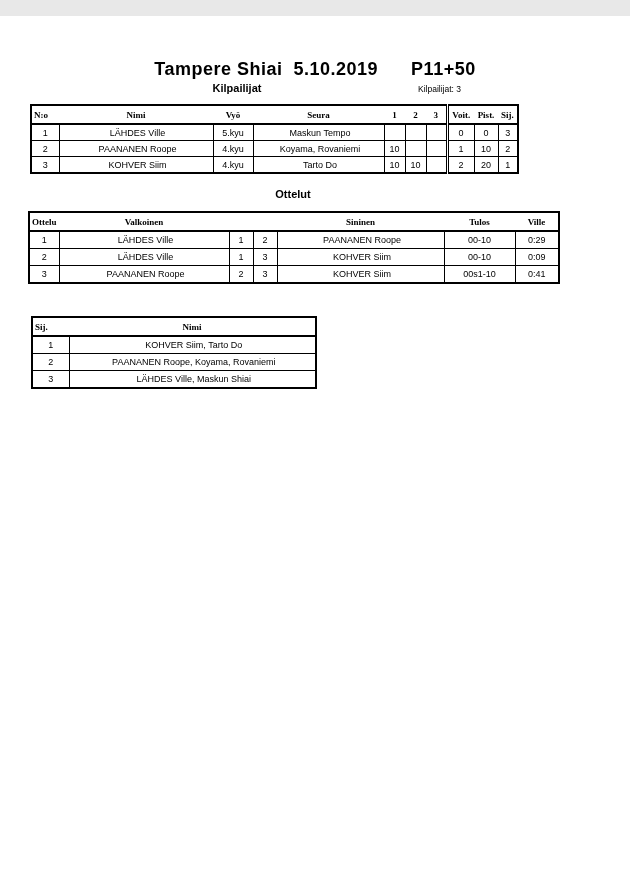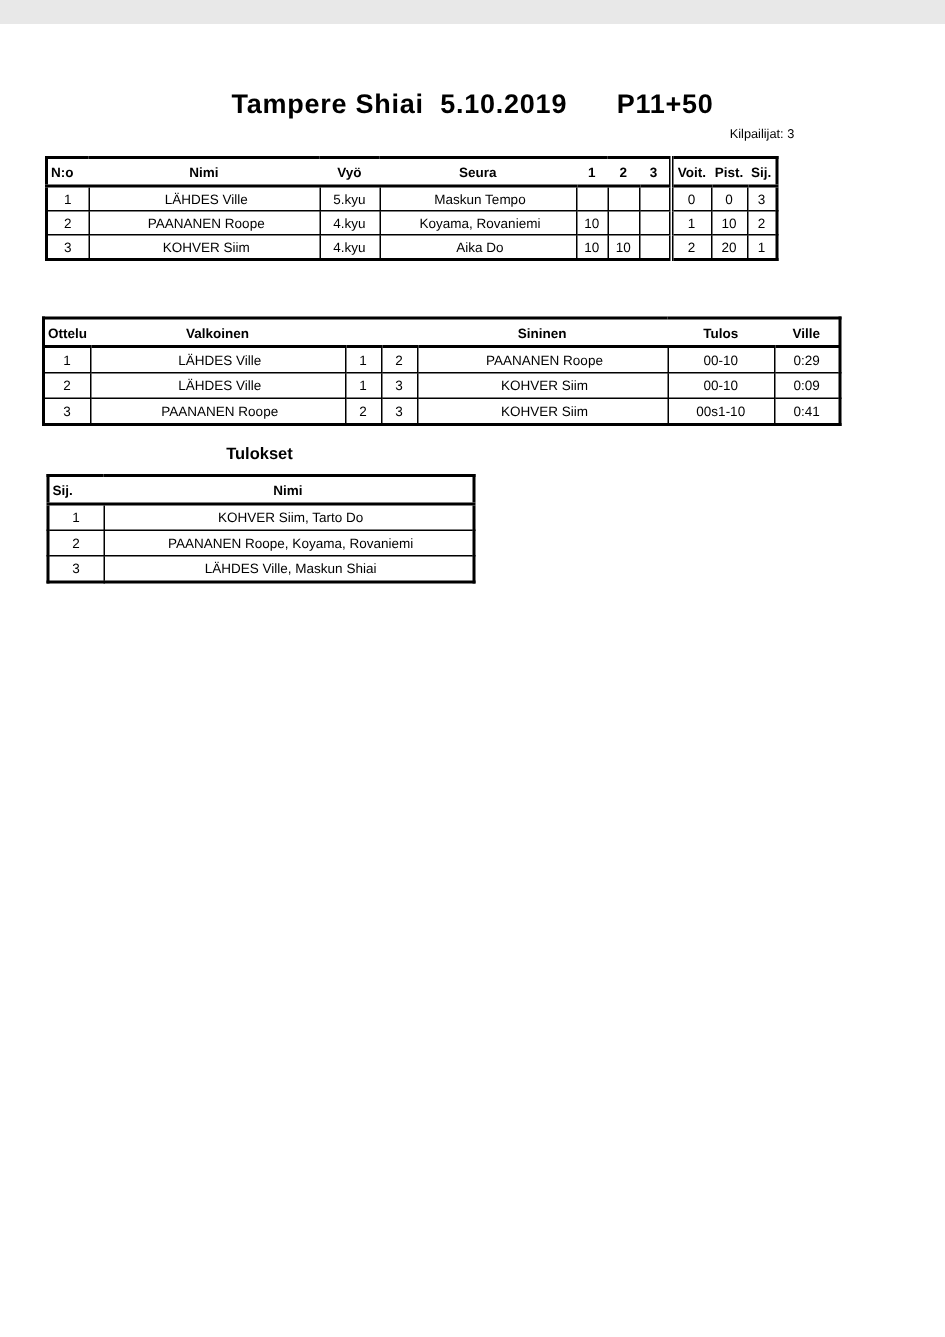--- a/index.html
+++ b/index.html
@@ -27,21 +27,21 @@
     font-weight: bold;
     font-size: 11px;
     text-align: center;
   }
   #kilpailijat-title { top: 66px; left: 0; width: 474px; }
   #ottelut-title     { top: 172px; left: 28px; width: 530px; }
   #tulokset-title    { top: 281px; left: 31px; width: 284px; }
   .count-label {
     position: absolute;
     top: 68px; left: 418px; width: 180px;
-    text-align: center;
+    text-align: left;
     font-size: 8.5px;
   }
   table {
     position: absolute;
     border-collapse: collapse;
     table-layout: fixed;
     border: 2px solid #000;
     background: #fff;
   }
   #t1 { top: 88px;  left: 30px; }
@@ -53,39 +53,41 @@
     overflow: hidden;
     white-space: nowrap;
     vertical-align: middle;
   }
   th {
     border: none;
     border-bottom: 2px solid #000;
     font-weight: bold;
     height: 17px;
     text-align: center;
+    font-family: Liberation Serif, serif;
   }
   td {
     border: 1px solid #000;
     height: 15px;
     text-align: center;
   }
   #t2 td, #t3 td { height: 16px; }
   .al { text-align: center; padding-left: 5px; }
   .hl { text-align: left; padding-left: 2px; }
   .sep { border-left: 3px double #000 !important; }
   th.sep { border-left: 3px double #000; }
 </style>
 </head>
 <body>
 
 <div id="page">
 
   <div class="doc-title">Tampere Shiai  5.10.2019      P11+50</div>
 
+  <div id="kilpailijat-title" class="sec-title">Kilpailijat</div>
   <div class="count-label">Kilpailijat: 3</div>
 
   <table id="t1">
     <colgroup>
       <col style="width:28px">
         <col style="width:154px">
         <col style="width:40px">
         <col style="width:131px">
       <col style="width:21px">
         <col style="width:21px">
@@ -130,31 +132,32 @@
         <td></td>
         <td></td>
         <td class="sep">1</td>
         <td>10</td>
         <td>2</td>
       </tr>
       <tr>
         <td>3</td>
         <td class="al">KOHVER Siim</td>
         <td>4.kyu</td>
-        <td class="al">Aika Do</td>
+        <td class="al">Tarto Do</td>
         <td>10</td>
         <td>10</td>
         <td></td>
         <td class="sep">2</td>
         <td>20</td>
         <td>1</td>
       </tr>
     </tbody>
   </table>
 
+  <div id="ottelut-title" class="sec-title">Ottelut</div>
 
   <table id="t2">
     <colgroup>
       <col style="width:30px">
         <col style="width:170px">
         <col style="width:24px">
         <col style="width:24px">
       <col style="width:167px">
         <col style="width:71px">
         <col style="width:44px">
@@ -194,21 +197,20 @@
         <td class="al">PAANANEN Roope</td>
         <td>2</td>
         <td>3</td>
         <td class="al">KOHVER Siim</td>
         <td>00s1-10</td>
         <td>0:41</td>
       </tr>
     </tbody>
   </table>
 
-  <div id="tulokset-title" class="sec-title">Tulokset</div>
 
   <table id="t3">
     <colgroup>
       <col style="width:37px">
         <col style="width:247px">
     </colgroup>
     <thead>
       <tr>
         <th class="hl">Sij.</th>
         <th>Nimi</th>

